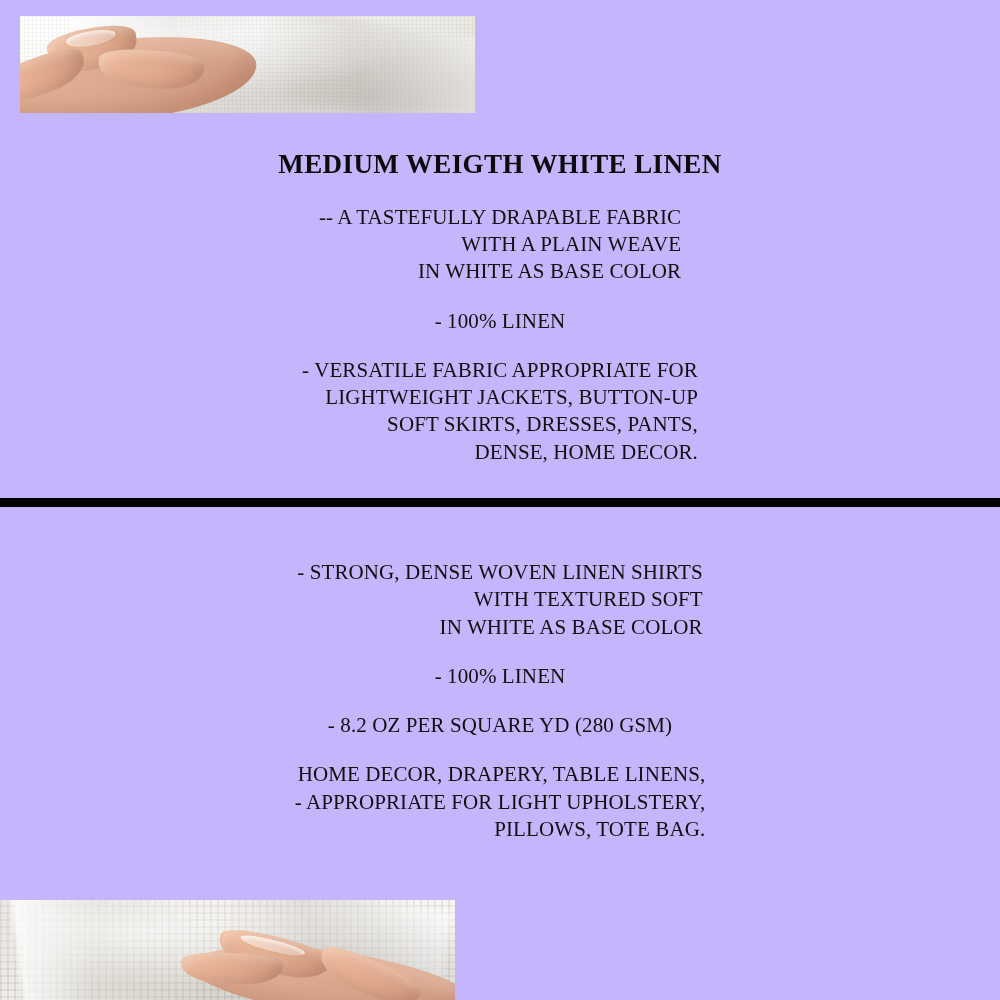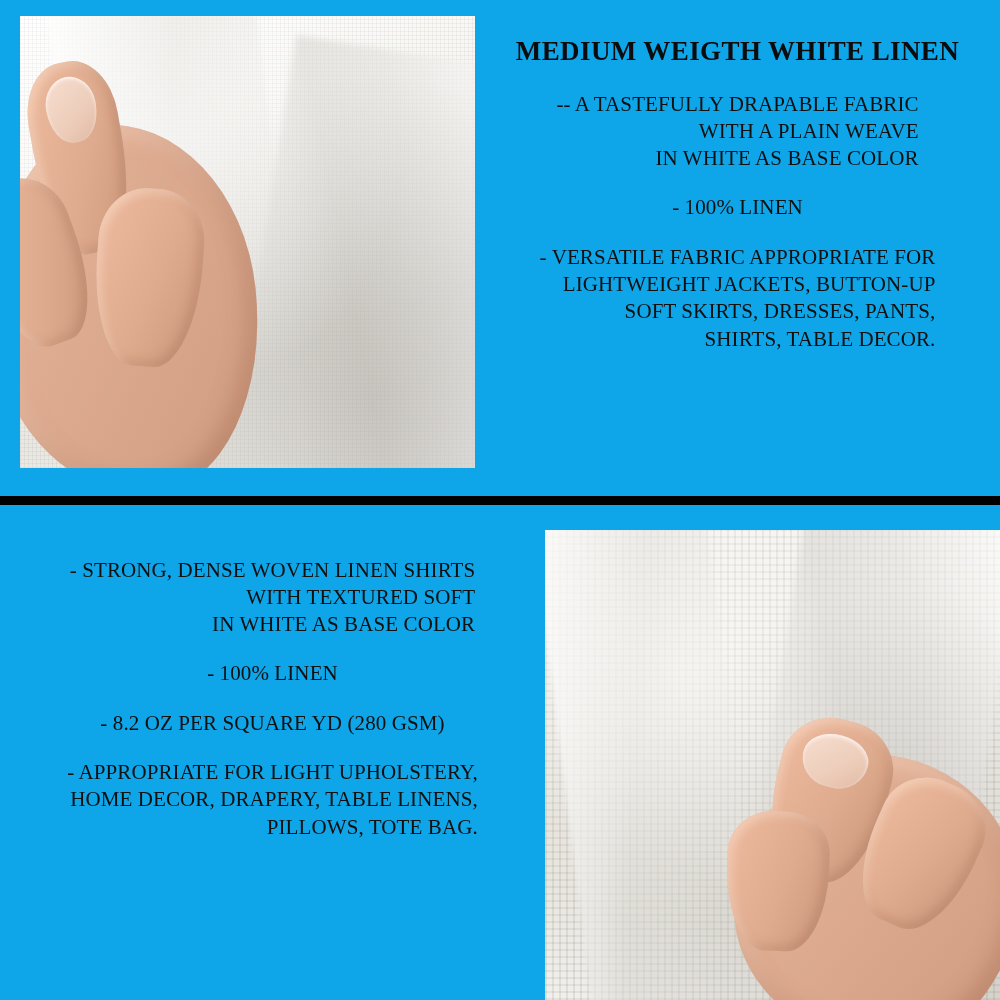--- a/index.html
+++ b/index.html
@@ -19,23 +19,23 @@
     height: 1000px;
     position: relative;
     background: #ffffff;
     display: flex;
     flex-direction: column;
   }
   .panel {
     width: 1000px;
     height: 498px;
     display: flex;
-    flex-direction: row;
+    flex-direction: column;
     position: relative;
-    background: #0ea5e9;
+    background: #c4b5fd;
   }
   .divider {
     width: 1000px;
     height: 9px;
     background: #000000;
     flex: 0 0 auto;
   }
   
   .photo {
     position: relative;
@@ -192,21 +192,21 @@
 
       <p class="para">
         <span class="ln">- 100% LINEN</span>
       </p>
 
 
       <p class="para">
         <span class="ln">- VERSATILE FABRIC APPROPRIATE FOR</span>
         <span class="ln">LIGHTWEIGHT JACKETS, BUTTON-UP</span>
         <span class="ln">SOFT SKIRTS, DRESSES, PANTS,</span>
-        <span class="ln">SHIRTS, TABLE DECOR.</span>
+        <span class="ln">DENSE, HOME DECOR.</span>
       </p>
     </div>
   </div>
 
   <div class="divider"></div>
 
   <div class="panel bottom">
 
     <div class="textcol">
 
@@ -218,22 +218,22 @@
 
       <p class="para">
         <span class="ln">- 100% LINEN</span>
       </p>
 
       <p class="para">
         <span class="ln">- 8.2 OZ PER SQUARE YD (280 GSM)</span>
       </p>
 
       <p class="para">
+        <span class="ln">HOME DECOR, DRAPERY, TABLE LINENS,</span>
         <span class="ln">- APPROPRIATE FOR LIGHT UPHOLSTERY,</span>
-        <span class="ln">HOME DECOR, DRAPERY, TABLE LINENS,</span>
         <span class="ln">PILLOWS, TOTE BAG.</span>
       </p>
     </div>
 
     <div class="photo photo-bottom">
       <div class="fabric coarse"></div>
       <div class="fold-a" style="left:4%;width:38%;"></div>
       <div class="fold-b" style="right:2%;top:-5%;width:48%;"></div>
       <div class="shadow-soft"></div>
       <div class="hand hand-bottom">

